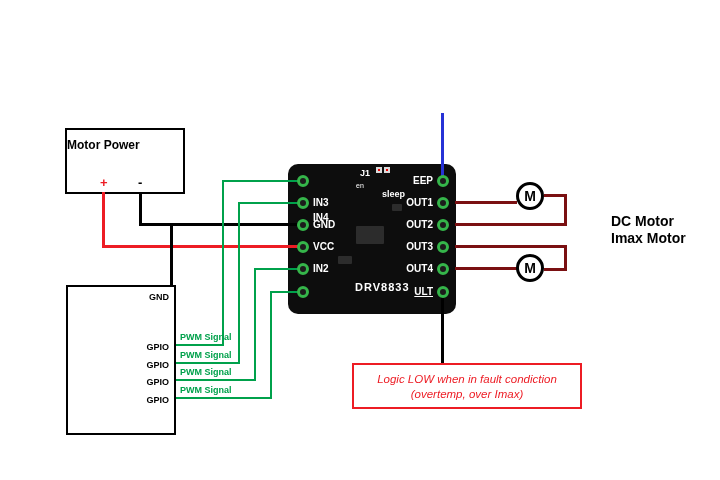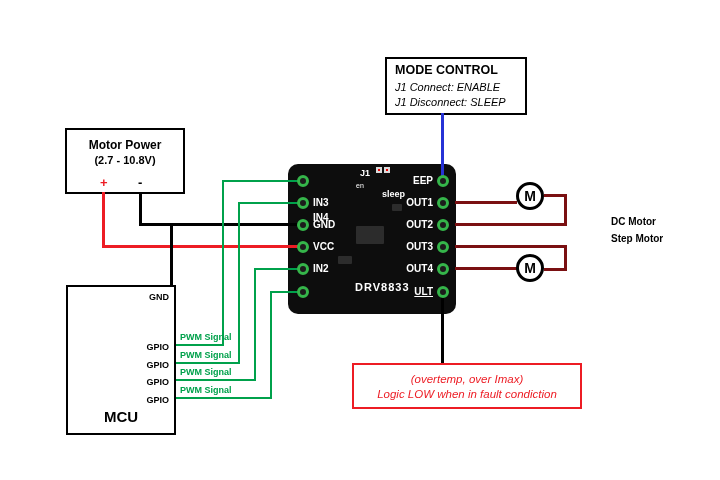--- a/index.html
+++ b/index.html
@@ -24,59 +24,52 @@
   .pin-label{position:absolute;color:#fff;font-weight:bold;font-size:10px;line-height:10px;white-space:nowrap;}
   .pin-label.right{width:40px;text-align:right;}
   .smd{position:absolute;background:#2c2c2c;border-radius:1px;}
   .jpad{display:inline-block;width:6px;height:6px;background:#d9d9d9;margin-right:2px;vertical-align:top;}
   .jdot{width:2px;height:2px;background:#e00;margin:2px auto 0;}
   
   .pwm-label{position:absolute;color:var(--wire-green,#00a14b);font-size:9px;font-weight:bold;line-height:9px;white-space:nowrap;}
   .gpio-label{position:absolute;right:5px;color:#000;font-weight:bold;font-size:9px;line-height:9px;}
   .motor{position:absolute;width:22px;height:22px;border:3px solid #000;border-radius:50%;
     background:#fff;text-align:center;line-height:22px;font-weight:bold;font-size:14px;color:#000;}
-  .motor-text{position:absolute;font-weight:bold;font-size:10px;color:#000;line-height:15px;white-space:nowrap;padding-left:36px;}
+  .motor-text{position:absolute;font-weight:bold;font-size:14px;color:#000;line-height:15px;white-space:nowrap;padding-left:36px;}
   #fault-box{position:absolute;left:352px;top:363px;width:230px;height:46px;box-sizing:border-box;
     border:2px solid var(--fault-red,#ed1c24);color:var(--fault-red,#ed1c24);
     font-style:italic;font-size:11.5px;text-align:center;padding-top:7px;line-height:15px;}
   #mode-box{left:385px;top:57px;width:142px;height:58px;padding:4px 0 0 8px;font-size:11px;}
   #mode-box .title{font-weight:bold;font-size:12.5px;margin-bottom:3px;font-style:normal;}
   #mode-box .line{font-style:italic;line-height:15px;}
-  #power-box{left:65px;top:128px;width:120px;height:66px;text-align:center;}
+  #power-box{left:65px;top:128px;width:120px;height:66px;}
   #power-box .t1{font-weight:bold;font-size:12px;margin-top:8px;}
   #power-box .t2{font-weight:bold;font-size:11px;margin-top:2px;}
   .terminal{position:absolute;font-weight:bold;font-size:13px;line-height:13px;}
   #mcu-box{left:66px;top:285px;width:110px;height:150px;}
   #mcu-name{position:absolute;bottom:8px;width:100%;text-align:center;font-weight:bold;font-size:15px;}
 </style>
 </head>
 <body>
 
 <div id="stage">
 
   <div class="box" id="power-box">
     <div class="t1">Motor Power</div>
-    <div class="t2">(2.7 - 10.8V)</div>
     <div class="terminal" style="left:33px;bottom:3px;color:var(--wire-red,#ed1c24);">+</div>
     <div class="terminal" style="left:71px;bottom:3px;color:#000;">-</div>
   </div>
 
-  <div class="box" id="mode-box">
-    <div class="title">MODE CONTROL</div>
-    <div class="line">J1 Connect: ENABLE</div>
-    <div class="line">J1 Disconnect: SLEEP</div>
-  </div>
 
   <div class="box" id="mcu-box">
     <div class="gpio-label" style="top:6px;">GND</div>
     <div class="gpio-label" style="top:56px;">GPIO</div>
     <div class="gpio-label" style="top:74px;">GPIO</div>
     <div class="gpio-label" style="top:91px;">GPIO</div>
     <div class="gpio-label" style="top:109px;">GPIO</div>
-    <div id="mcu-name">MCU</div>
   </div>
 
   <div id="board">
     <div class="smd" style="left:68px;top:62px;width:28px;height:18px;"></div>
     <div class="smd" style="left:50px;top:92px;width:14px;height:8px;"></div>
     <div class="smd" style="left:104px;top:40px;width:10px;height:7px;"></div>
   </div>
 
   <div class="wire w-red" style="left:102px;top:192px;width:3px;height:56px;"></div>
   <div class="wire w-red" style="left:102px;top:245px;width:201px;height:3px;"></div>
@@ -151,20 +144,20 @@
   <div class="abs" style="left:376px;top:167px;">
     <span class="jpad"><span class="jdot" style="display:block;"></span></span><span class="jpad"><span class="jdot" style="display:block;"></span></span>
   </div>
   <div class="pin-label" style="left:356px;top:181px;font-size:7px;font-weight:normal;">en</div>
   <div class="pin-label" style="left:338px;top:189px;font-size:9px;padding-left:44px;">sleep</div>
   <div class="pin-label" style="left:355px;top:282px;font-size:11px;letter-spacing:1px;text-align:center;">DRV8833</div>
 
   <div class="motor" style="left:516px;top:182px;">M</div>
   <div class="motor" style="left:516px;top:254px;">M</div>
   <div class="motor-text" style="left:575px;top:214px;">DC Motor</div>
-  <div class="motor-text" style="left:575px;top:231px;">Step Motor</div>
+  <div class="motor-text" style="left:575px;top:231px;">Imax Motor</div>
 
   <div id="fault-box">
+    <div>Logic LOW when in fault condiction</div>
     <div>(overtemp, over Imax)</div>
-    <div>Logic LOW when in fault condiction</div>
   </div>
 
 </div>
 
 </body></html>

